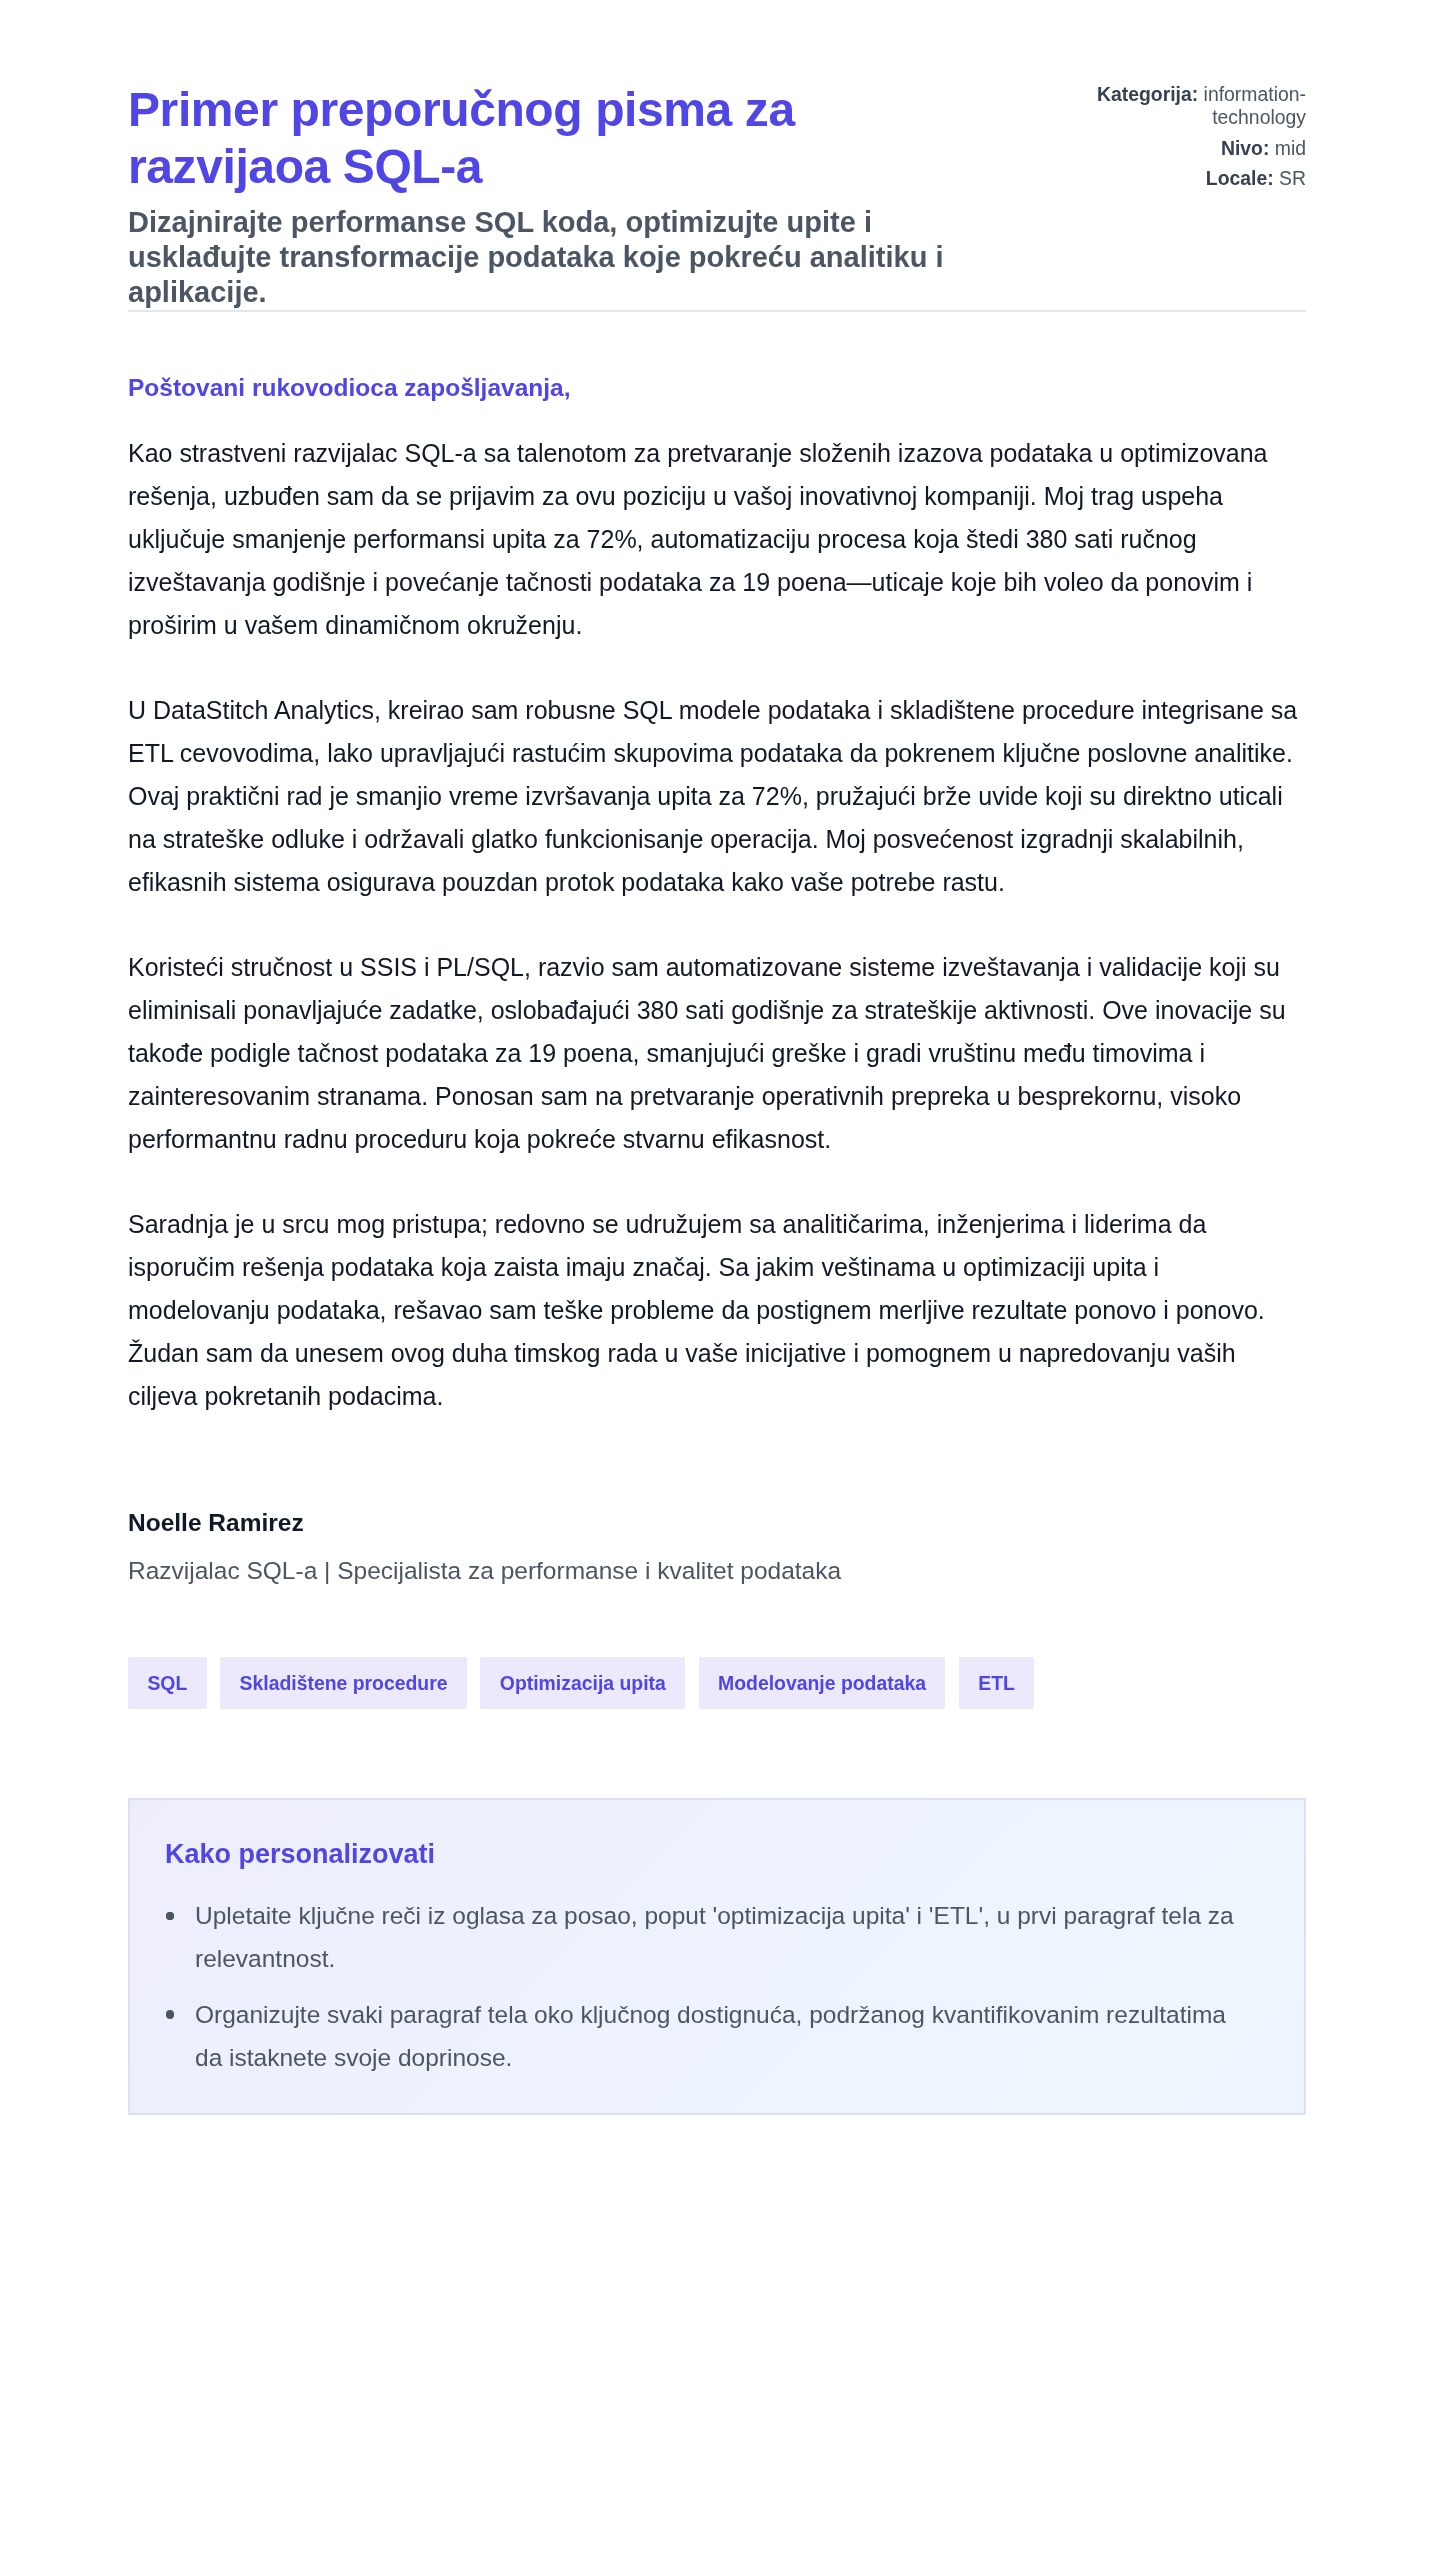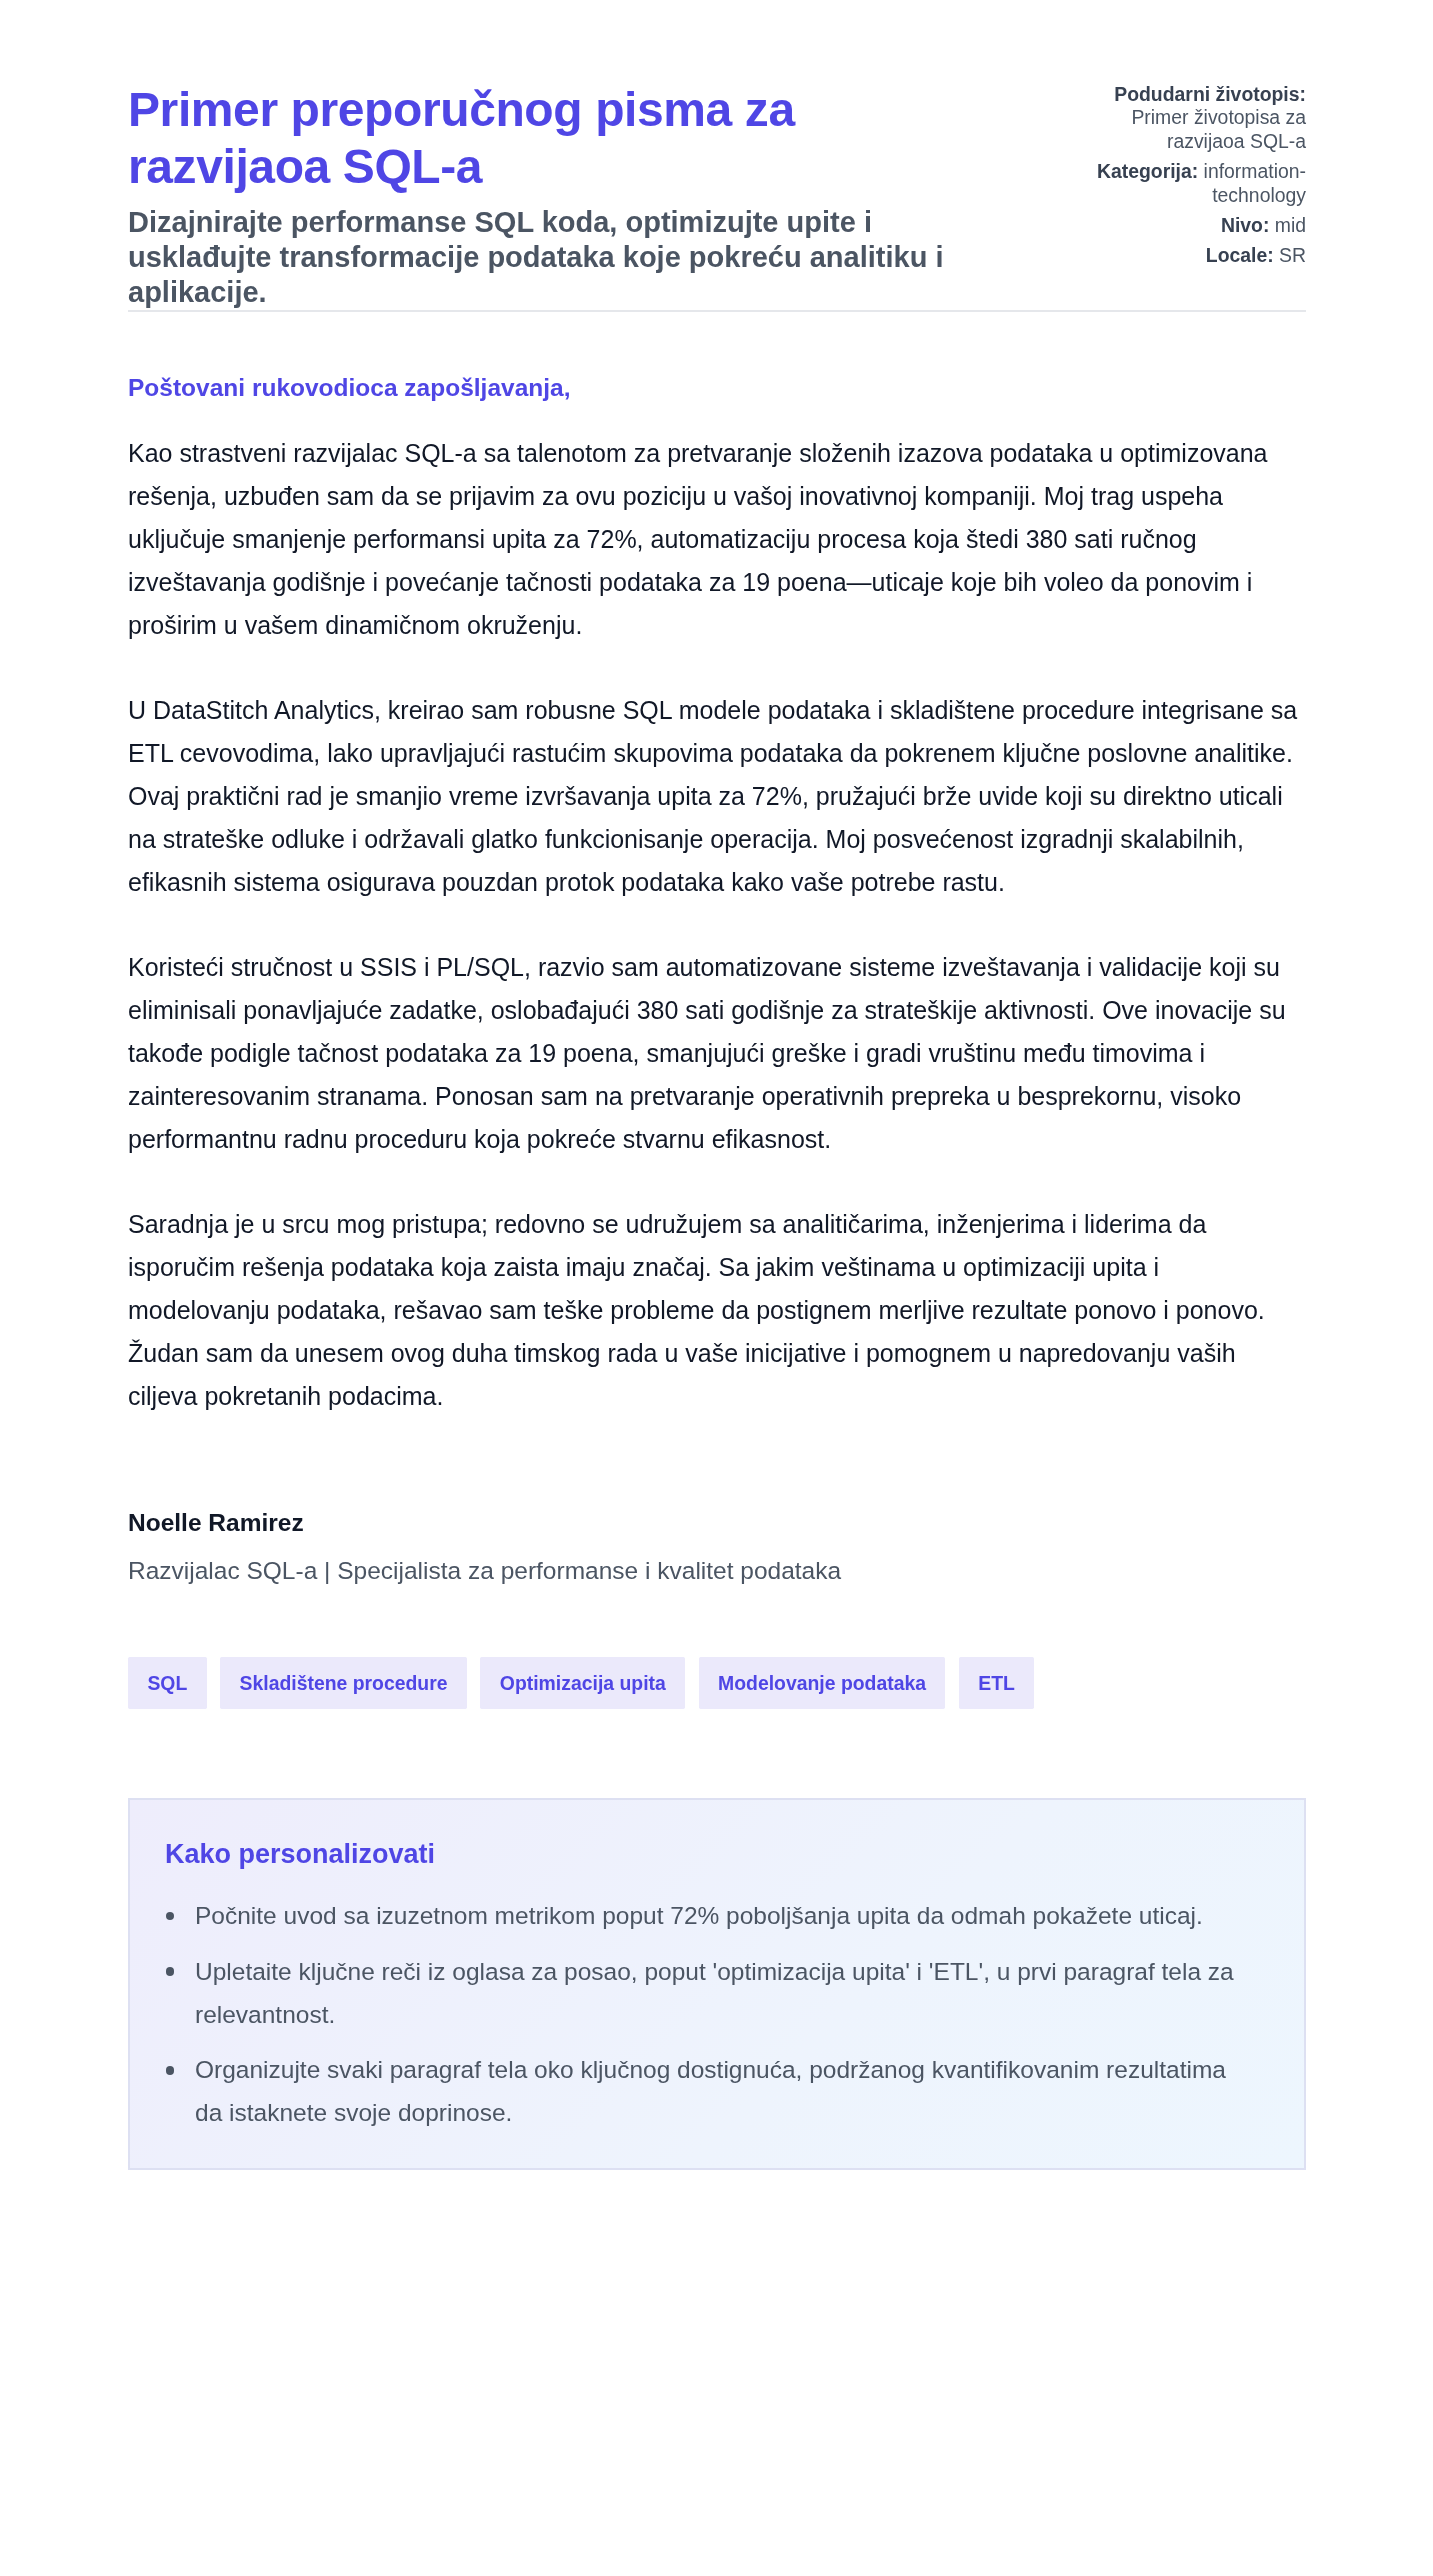--- a/index.html
+++ b/index.html
@@ -128,24 +128,20 @@
 
 <div class="page">
 
   <header class="header">
     <div class="header-left">
       <h1 class="title">Primer preporučnog pisma za razvijaoa SQL-a</h1>
       <h2 class="subtitle">Dizajnirajte performanse SQL koda, optimizujte upite i usklađujte transformacije podataka koje pokreću analitiku i aplikacije.</h2>
     </div>
     <div class="meta">
       <div class="meta-row">
-        <span class="meta-key">Podudarni životopis:</span>
-        <span>Primer životopisa za razvijaoa SQL-a</span>
-      </div>
-      <div class="meta-row">
         <span class="meta-key">Kategorija:</span>
         <span>information-technology</span>
       </div>
       <div class="meta-row">
         <span class="meta-key">Nivo:</span>
         <span>mid</span>
       </div>
       <div class="meta-row">
         <span class="meta-key">Locale:</span>
         <span>SR</span>
@@ -172,21 +168,20 @@
     <span class="tag">Optimizacija upita</span>
     <span class="tag">Modelovanje podataka</span>
     <span class="tag">ETL</span>
   </div>
 
   <aside class="tip-box">
     <h3 class="tip-title">Kako personalizovati</h3>
     <ul class="tip-list">
       <li class="tip-item">
         <span class="bullet"></span>
-        <span>Počnite uvod sa izuzetnom metrikom poput 72% poboljšanja upita da odmah pokažete uticaj.</span>
       </li>
       <li class="tip-item">
         <span class="bullet"></span>
         <span>Upletaite ključne reči iz oglasa za posao, poput 'optimizacija upita' i 'ETL', u prvi paragraf tela za relevantnost.</span>
       </li>
       <li class="tip-item">
         <span class="bullet"></span>
         <span>Organizujte svaki paragraf tela oko ključnog dostignuća, podržanog kvantifikovanim rezultatima da istaknete svoje doprinose.</span>
       </li>
     </ul>

